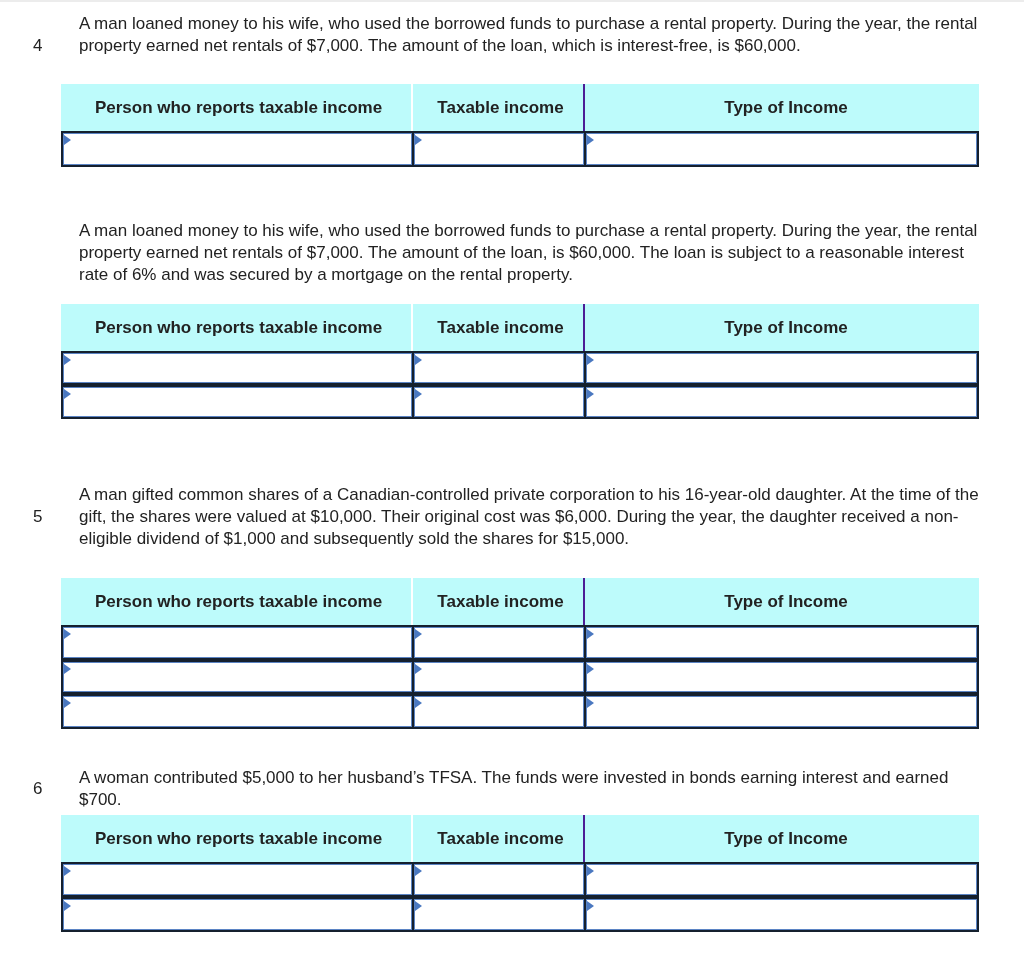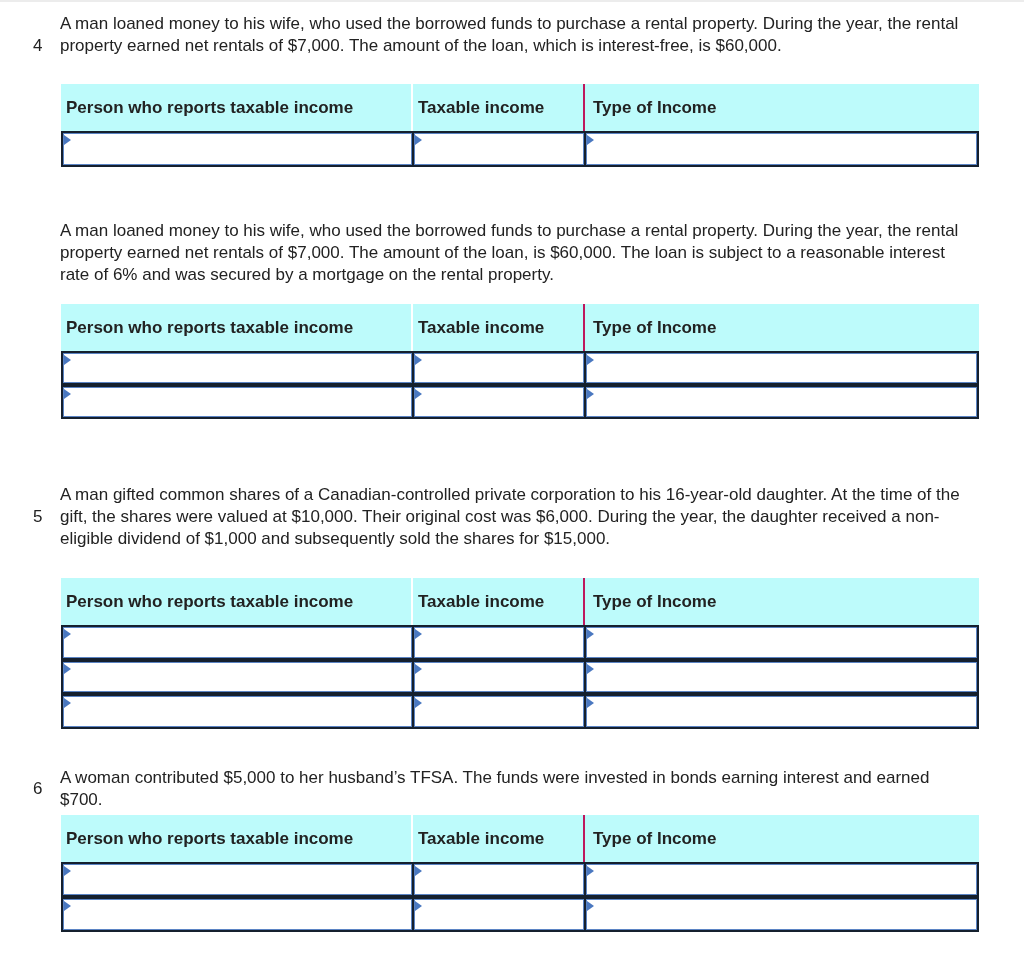--- a/index.html
+++ b/index.html
@@ -1,26 +1,26 @@
 <!DOCTYPE html>
 <html><head>
 <meta charset="utf-8">
 <style>
   html, body { margin: 0; padding: 0; background: #ffffff; }
   body { width: 1024px; height: 964px; position: relative; overflow: hidden;
          font-family: "Liberation Sans", sans-serif; color: #222; }
   .topline { position: absolute; left: 0; top: 0; width: 1024px; height: 2px; background: #ececec; }
   .qnum { position: absolute; left: 33px; font-size: 17px; color: #222; line-height: 22px; }
-  .para { position: absolute; left: 60px; width: 900px; font-size: 17px; line-height: 22px; color: #222; margin: 0; }
+  .para { position: absolute; left: 79px; width: 900px; font-size: 17px; line-height: 22px; color: #222; margin: 0; }
   .tbl { position: absolute; left: 61px; width: 918px; }
   .hdr { position: relative; height: 47px; background: #bdfbfb; display: flex; }
   .hdr .hc { position: relative; height: 47px; box-sizing: border-box; padding-left: 5px;
-             font-weight: bold; font-size: 17px; line-height: 47px; color: #222; }
+             font-weight: bold; font-size: 17px; line-height: 47px; color: #222; text-align: center; }
   .hdr .hc.c1 { width: 352px; border-right: 2px solid #ffffff; }
-  .hdr .hc.c2 { width: 172px; border-right: 2px solid #be185d; }
+  .hdr .hc.c2 { width: 172px; border-right: 2px solid #4c1d95; }
   .hdr .hc.c3 { flex: 1; padding-left: 8px; }
   .row { display: flex; height: 34px; }
   .cell { position: relative; box-sizing: border-box; height: 100%;
           border: 2px solid #15202e; background: #fff; }
   .cell::before { content: ""; position: absolute; left: 0; top: 0; right: 0; bottom: 0;
           border: 1px solid #5b84c4; pointer-events: none; }
   .cell.c1 { width: 353px; }
   .cell.c2 { width: 172px; border-left: 0; }
   .cell.c3 { flex: 1; border-left: 0; }
   .cell .tri { position: absolute; left: 1px; top: 2px; width: 0; height: 0;

